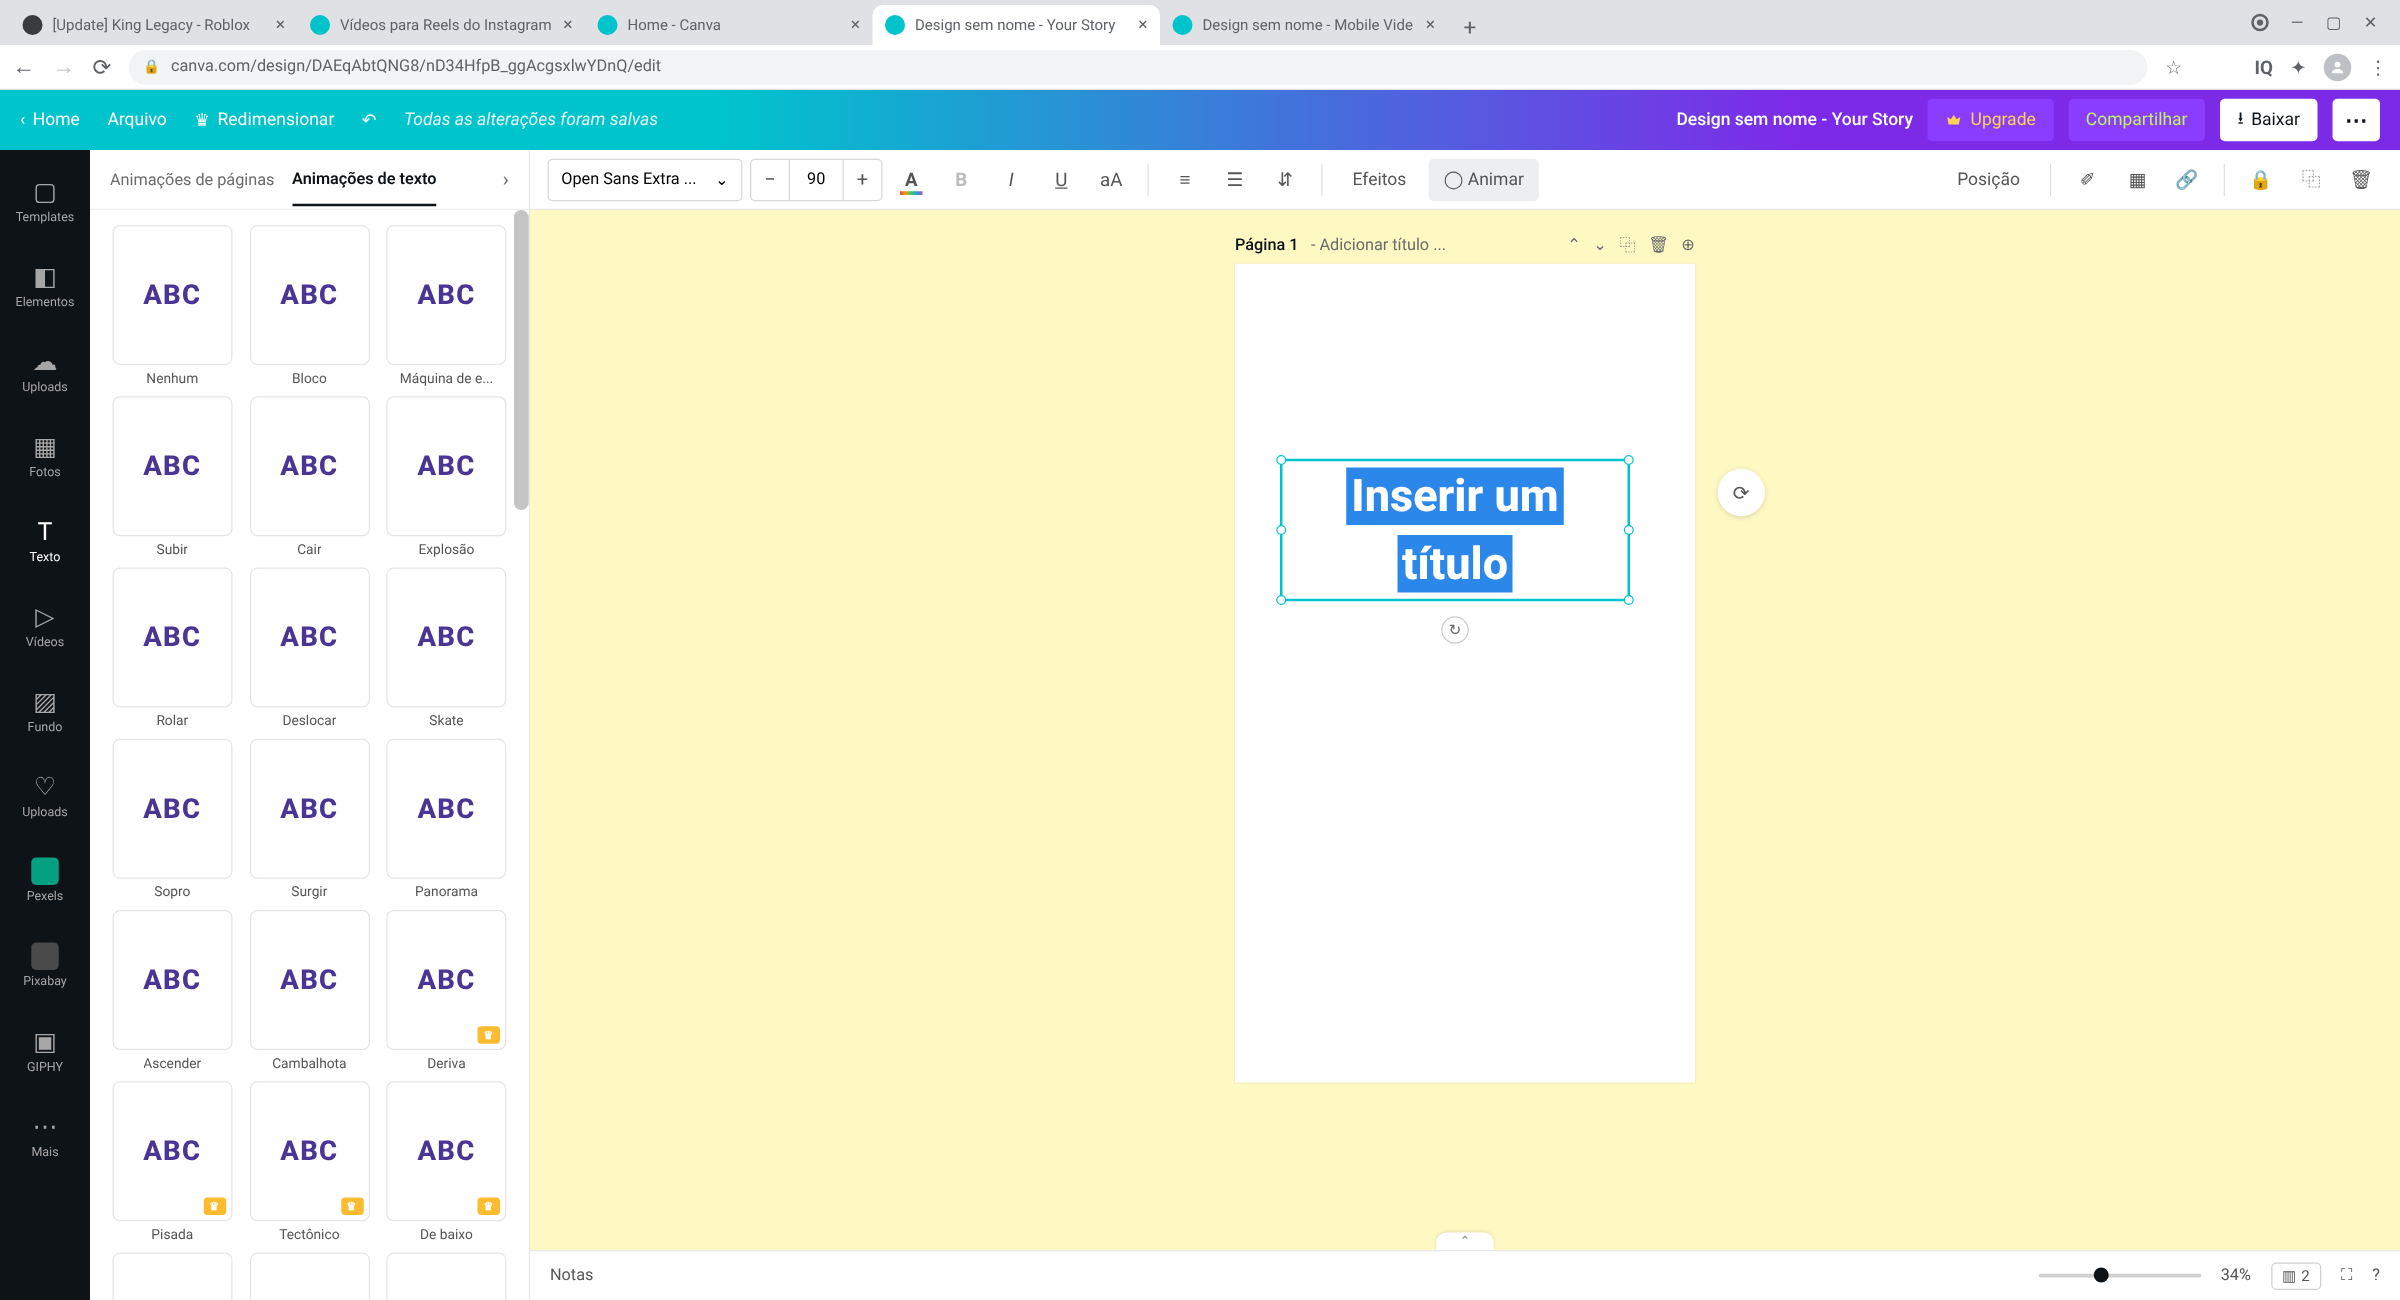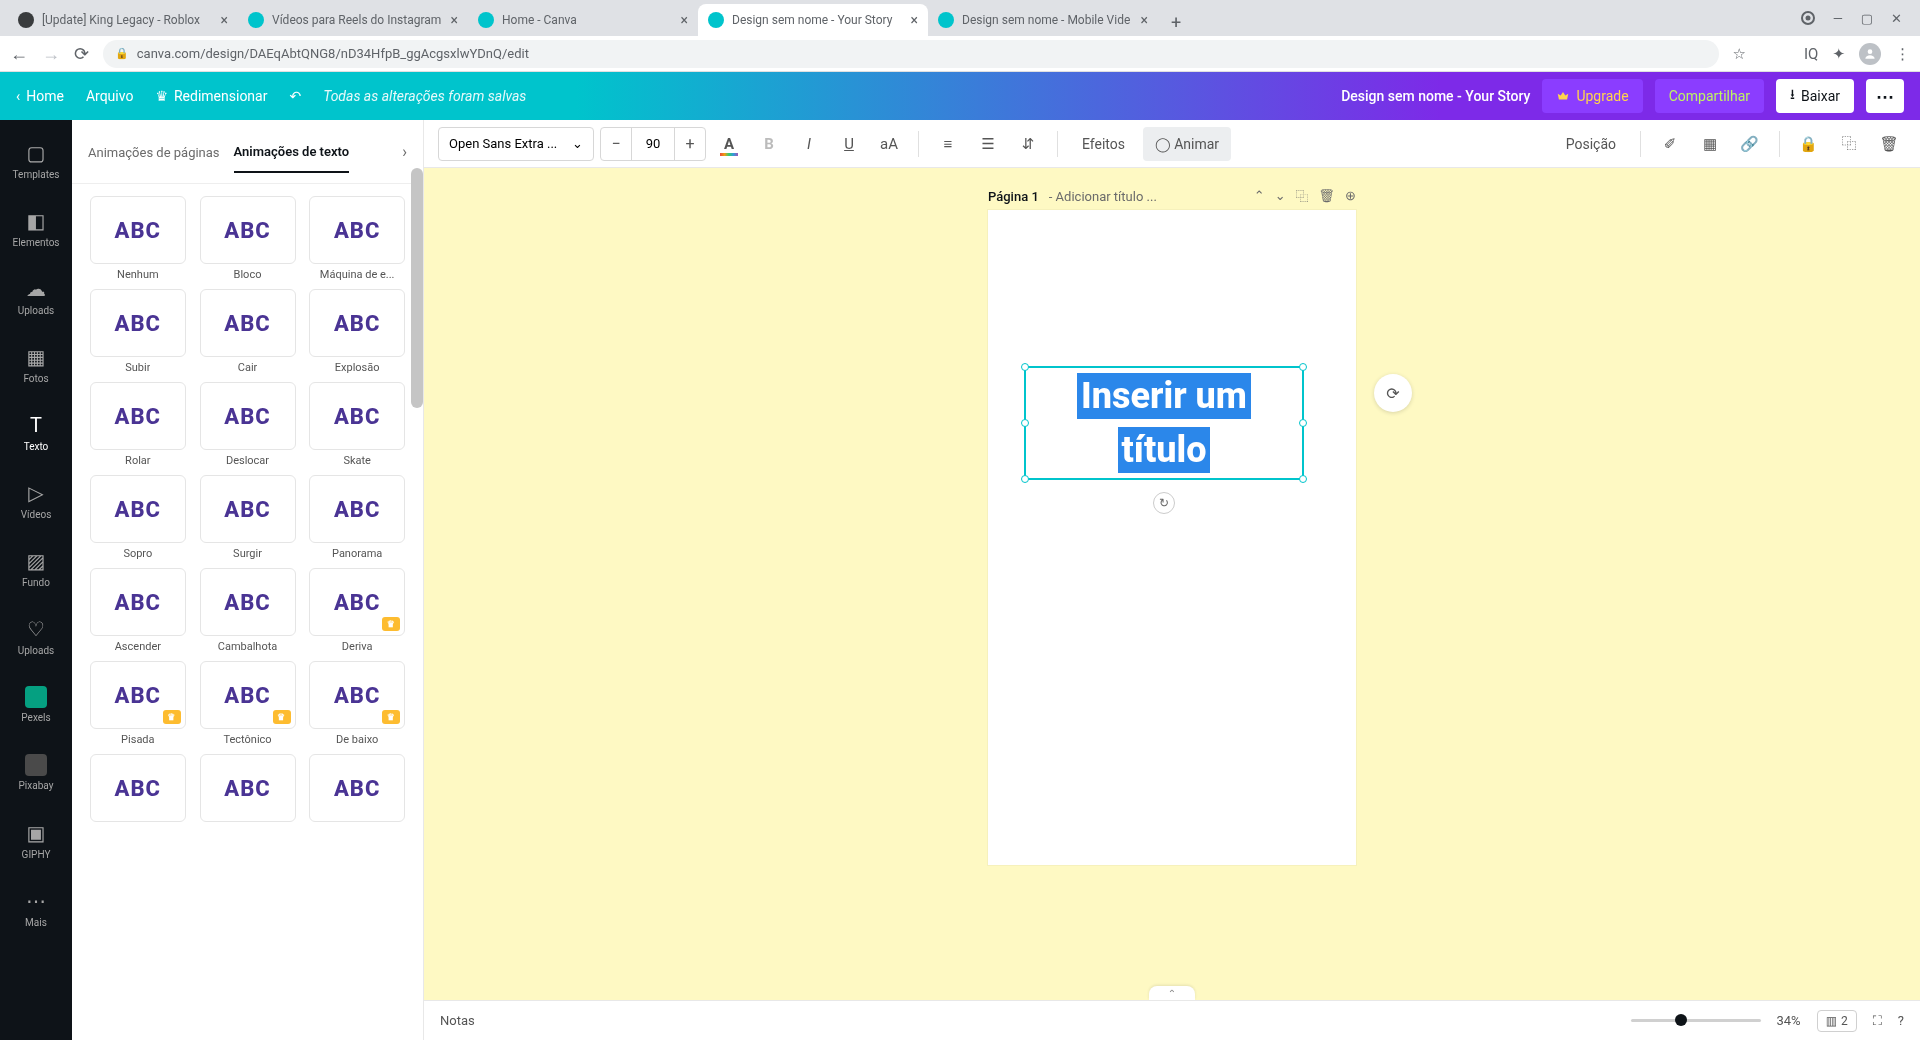--- a/index.html
+++ b/index.html
@@ -17,21 +17,21 @@
 .win-controls .dot { width: 14px; height: 14px; border: 2px solid #5f6368; border-radius: 50%; display: inline-block; position: relative; }
 .win-controls .dot::after { content: ''; width: 5px; height: 5px; background: #5f6368; border-radius: 50%; position: absolute; top: 50%; left: 50%; transform: translate(-50%,-50%); }
 
 .addrbar { height: 36px; background: #fff; display: flex; align-items: center; padding: 0 10px; border-bottom: 1px solid #e0e0e0; gap: 14px; }
 .addrbar .nav-icon { color: #5f6368; font-size: 18px; }
 .addrbar .nav-icon.disabled { color: #bdc1c6; }
 .url-box { flex: 1; display: flex; align-items: center; background: #f1f3f4; border-radius: 16px; height: 28px; padding: 0 12px; gap: 8px; color: #5f6368; font-size: 13px; }
 .url-box .lock { font-size: 11px; }
 .addrbar .right-icons { display: flex; gap: 14px; align-items: center; }
 .addrbar .right-icons span { color: #5f6368; font-size: 15px; }
-.iq { color: #1a73e8; font-weight: 400; font-size: 13px; padding-left: 44px; }
+.iq { color: #1a73e8; font-weight: 700; font-size: 13px; padding-left: 44px; }
 .avatar { width: 22px; height: 22px; background: #bdc1c6; border-radius: 50%; display: flex; align-items: center; justify-content: center; }
 
 .header { height: 48px; background: linear-gradient(90deg, #00c4cc 0%, #00c4cc 30%, #7d2ae8 75%, #7d2ae8 100%); display: flex; align-items: center; padding: 0 16px; color: #fff; font-size: 14px; gap: 20px; }
 .header .left { display: flex; align-items: center; gap: 22px; }
 .header .left .item { display: flex; align-items: center; gap: 6px; cursor: pointer; }
 .header .status { font-style: italic; opacity: 0.9; }
 .header .right { margin-left: auto; display: flex; align-items: center; gap: 12px; }
 .header .proj-name { font-weight: 500; }
 .btn { height: 34px; padding: 0 14px; border-radius: 4px; display: flex; align-items: center; gap: 6px; font-size: 14px; cursor: pointer; }
 .btn-upgrade { background: #8b3dff; color: #ffd44d; }
@@ -41,28 +41,28 @@
 .btn-more { background: #fff; color: #0e1318; width: 38px; justify-content: center; font-size: 18px; font-weight: bold; }
 
 .workspace { display: flex; height: calc(1040px - 36px - 36px - 48px); }
 .left-rail { width: 72px; background: #0e1318; display: flex; flex-direction: column; padding-top: 6px; }
 .rail-item { display: flex; flex-direction: column; align-items: center; justify-content: center; height: 68px; color: #a6a6a6; font-size: 10px; gap: 4px; cursor: pointer; }
 .rail-item.active { color: #fff; }
 .rail-item .ic { font-size: 20px; }
 .rail-item .sq { width: 22px; height: 22px; background: #3a3a3a; border-radius: 4px; }
 
 .side-panel { width: 352px; background: #fff; border-right: 1px solid #e8e8e8; display: flex; flex-direction: column; position: relative; }
-.panel-tabs { display: flex; align-items: center; height: 64px; padding: 0 16px; gap: 14px; color: #6b6b6b; font-size: 13px; border-bottom: 1px solid #eee; }
+.panel-tabs { display: flex; align-items: center; height: 48px; padding: 0 16px; gap: 14px; color: #6b6b6b; font-size: 13px; border-bottom: 1px solid #eee; }
 .panel-tabs .ptab { cursor: pointer; white-space: nowrap; padding-bottom: 12px; margin-bottom: -14px; }
 .panel-tabs .ptab.active { color: #0e1318; font-weight: 600; border-bottom: 2px solid #0e1318; }
 .panel-tabs .chev { margin-left: auto; font-size: 16px; }
 .anim-grid { flex: 1; overflow-y: auto; padding: 12px 16px; }
 .anim-row { display: flex; gap: 10px; margin-bottom: 8px; }
 .anim-item { flex: 1; display: flex; flex-direction: column; align-items: center; gap: 4px; }
-.anim-card { width: 96px; height: 68px; border: 1px solid #e5e5e5; border-radius: 6px; display: flex; align-items: center; justify-content: center; color: #4a3494; font-weight: 800; font-size: 22px; letter-spacing: 1px; position: relative; cursor: pointer; }
+.anim-card { width: 96px; height: 112px; border: 1px solid #e5e5e5; border-radius: 6px; display: flex; align-items: center; justify-content: center; color: #4a3494; font-weight: 800; font-size: 22px; letter-spacing: 1px; position: relative; cursor: pointer; }
 .anim-label { font-size: 11px; color: #555; white-space: nowrap; overflow: hidden; text-overflow: ellipsis; max-width: 96px; text-align: center; }
 .crown { position: absolute; bottom: 4px; right: 4px; width: 18px; height: 14px; background: #fdbc30; border-radius: 3px; font-size: 9px; display: flex; align-items: center; justify-content: center; color: #fff; }
 .panel-scroll { position: absolute; right: 0; top: 48px; width: 12px; height: 240px; background: #c5c5c5; border-radius: 6px; }
 
 .canvas-area { flex: 1; background: #fef9c3; position: relative; display: flex; flex-direction: column; }
 .toolbar { height: 48px; background: #fff; border-bottom: 1px solid #e8e8e8; display: flex; align-items: center; padding: 0 14px; gap: 6px; }
 .tb-font { height: 34px; border: 1px solid #d7d7d7; border-radius: 4px; display: flex; align-items: center; padding: 0 10px; gap: 10px; font-size: 13px; min-width: 156px; cursor: pointer; }
 .tb-size { display: flex; align-items: center; border: 1px solid #d7d7d7; border-radius: 4px; height: 34px; }
 .tb-size .pm { width: 30px; text-align: center; font-size: 16px; cursor: pointer; color: #555; }
 .tb-size .val { width: 44px; text-align: center; font-size: 13px; border-left: 1px solid #d7d7d7; border-right: 1px solid #d7d7d7; height: 100%; line-height: 32px; }

